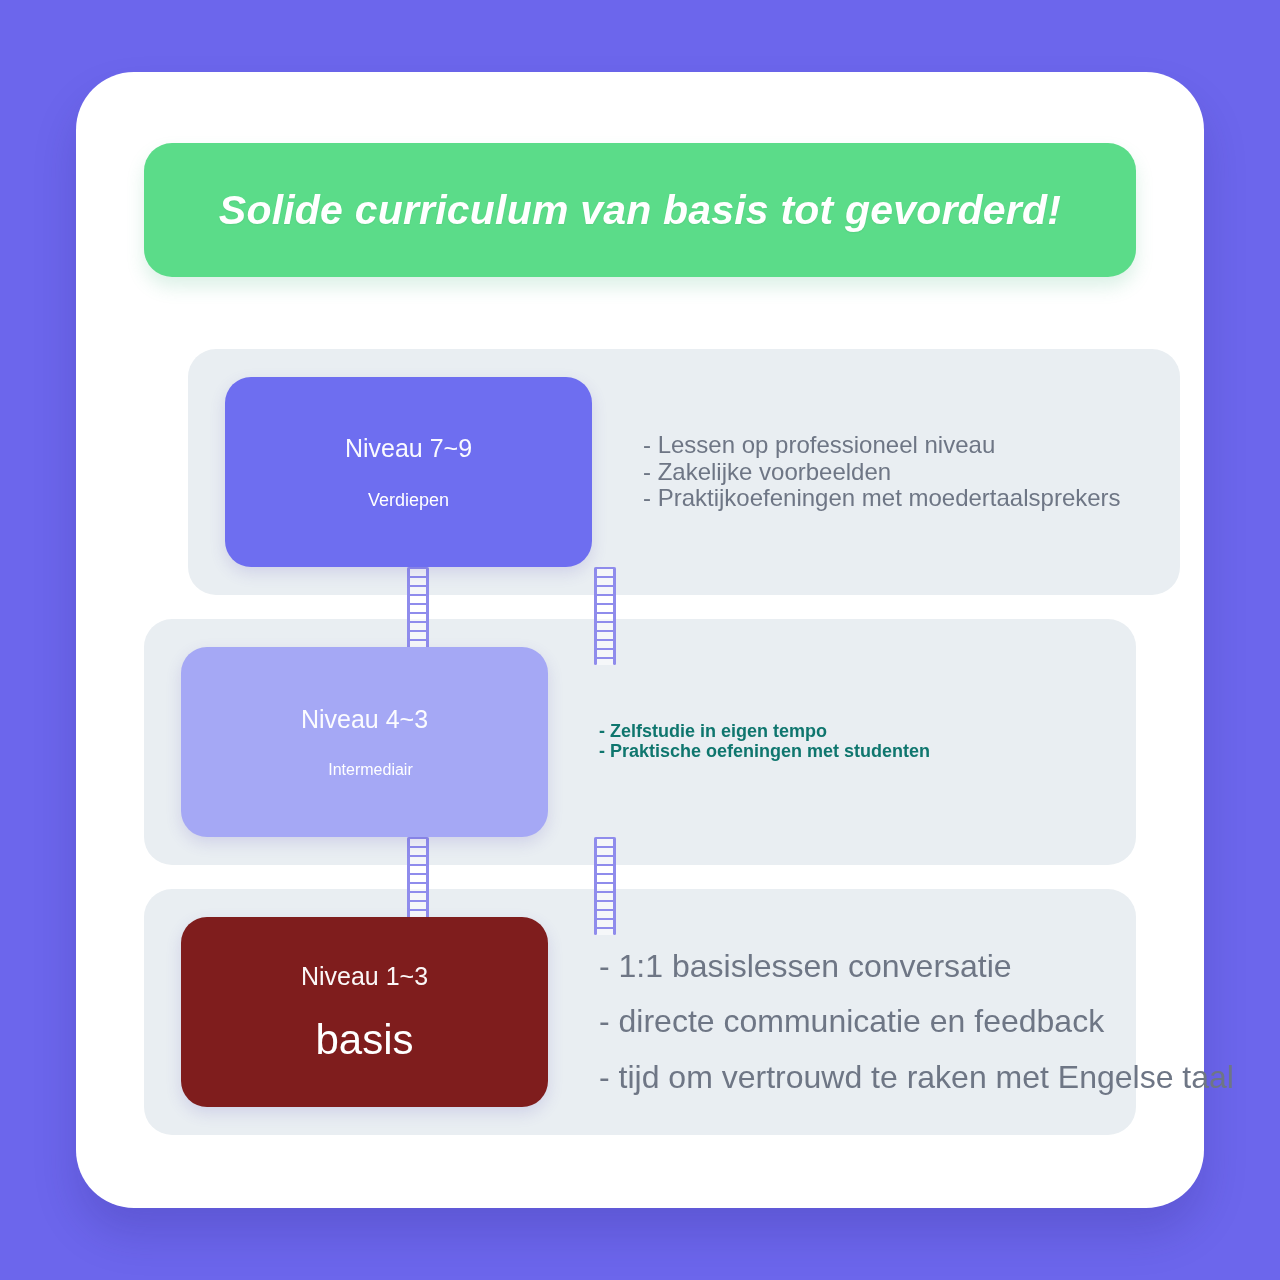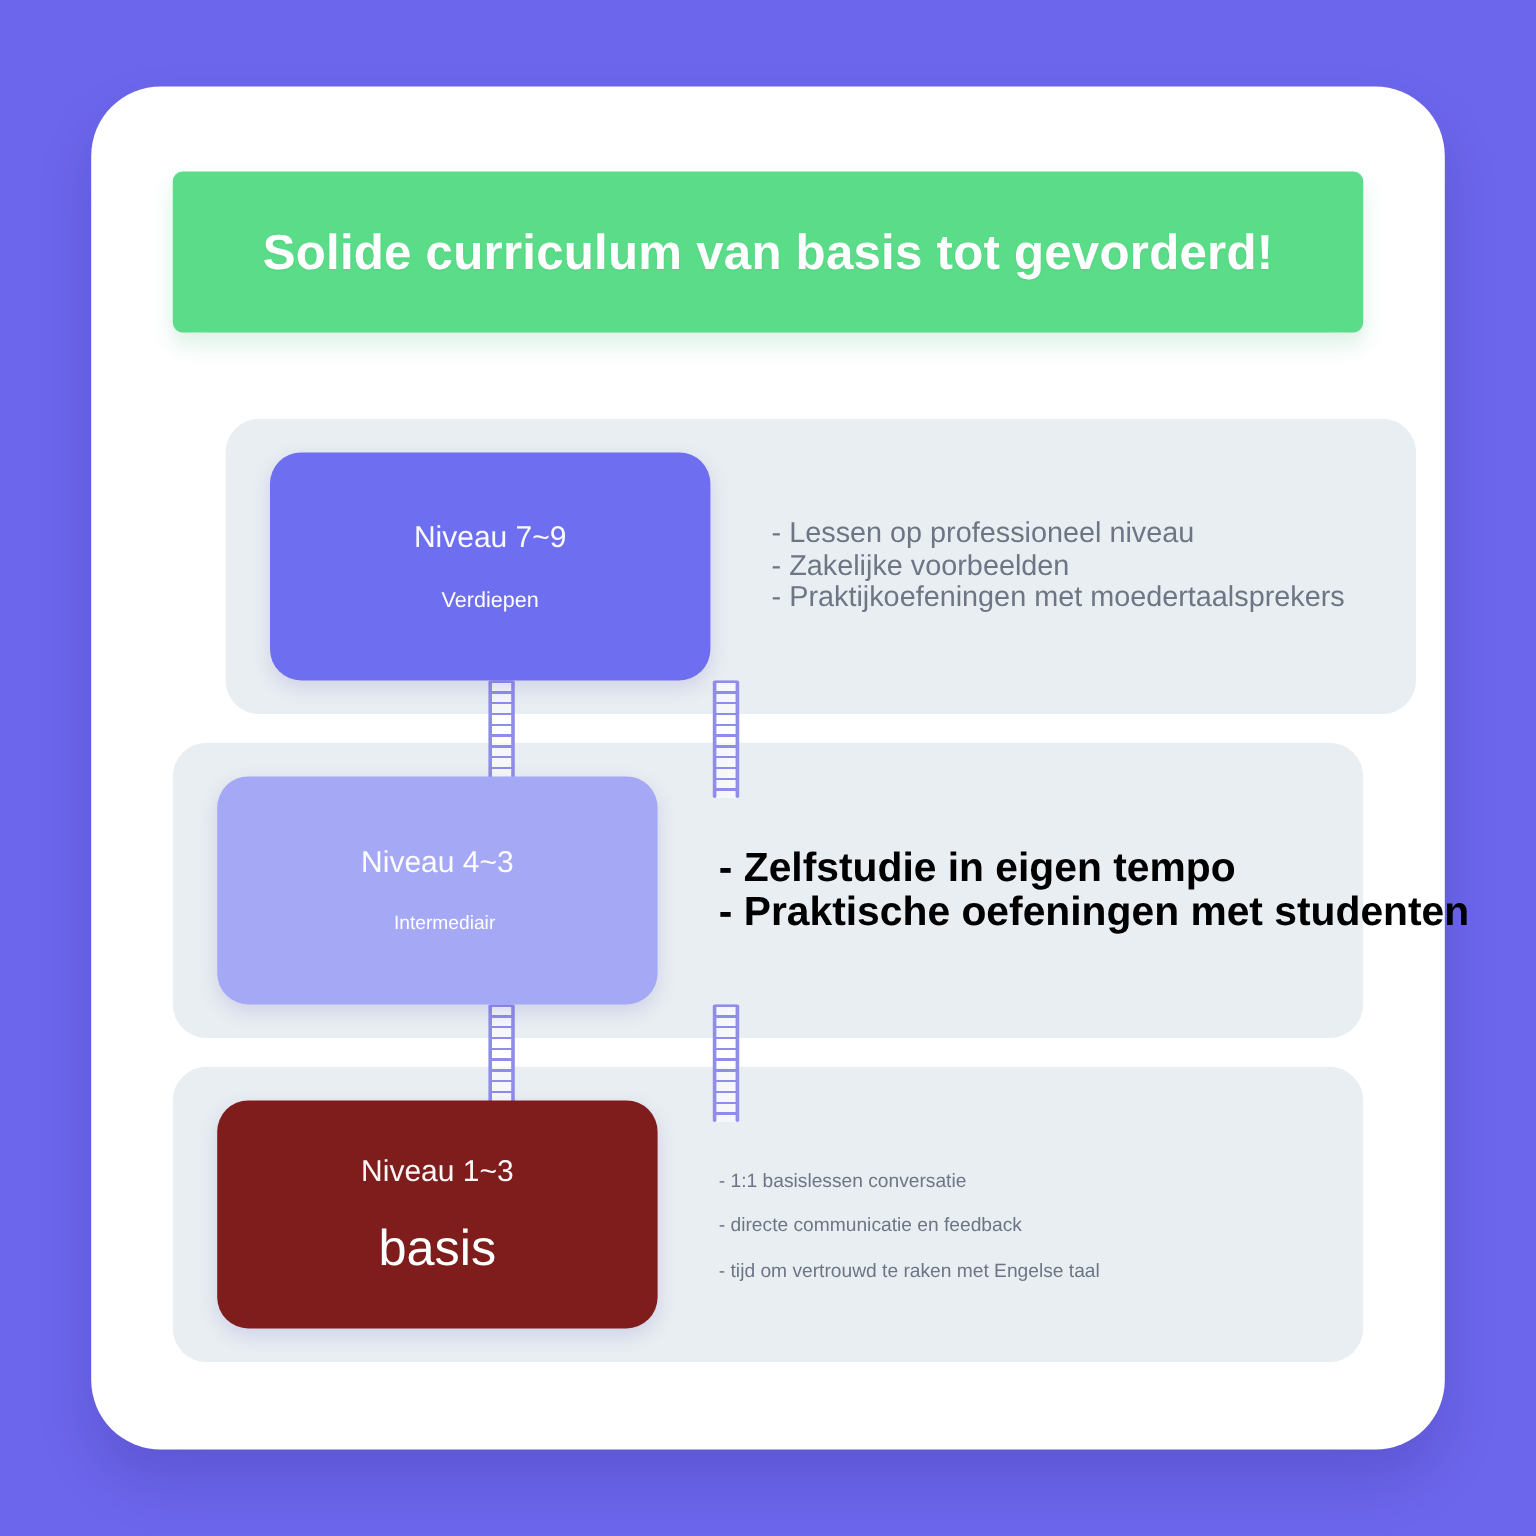--- a/index.html
+++ b/index.html
@@ -26,23 +26,24 @@
     border-radius:58px;
     box-shadow:0 26px 44px rgba(40,32,120,.20);
   }
 
   
   .banner{
     position:absolute;
     left:68px; top:71px;
     width:992px; height:134px;
     background:#5BDC89;
-    border-radius:8px;
+    border-radius:28px;
     display:flex; align-items:center; justify-content:center;
     box-shadow:0 10px 18px rgba(60,180,120,.18);
+    font-style:italic;
   }
   .banner-title{
     color:#FFFFFF;
     font-size:41px;
     font-weight:bold;
     letter-spacing:.2px;
     white-space:nowrap;
     text-shadow:0 1px 2px rgba(0,0,0,.06);
   }
 
@@ -108,22 +109,22 @@
     display:flex;
     flex-direction:column;
     justify-content:center;
   }
   .bullet{
     color:#6E7685;
     white-space:nowrap;
     line-height:1.1;
   }
   .bullets.b0 .bullet{ font-size:24px; }
-  .bullets.b1 .bullet{ font-size:34px; font-weight:600; color:#000000; }
-  .bullets.b2 .bullet{ font-size:16px;margin-top:20px; }
+  .bullets.b1 .bullet{ font-size:18px; font-weight:600; color:#0f766e; }
+  .bullets.b2 .bullet{ font-size:32px;margin-top:20px; }
 
   
   .ladder{
     position:absolute;
     width:22px;
     z-index:1;
   }
   .ladder .rail{
     position:absolute;
     top:0; bottom:0;

